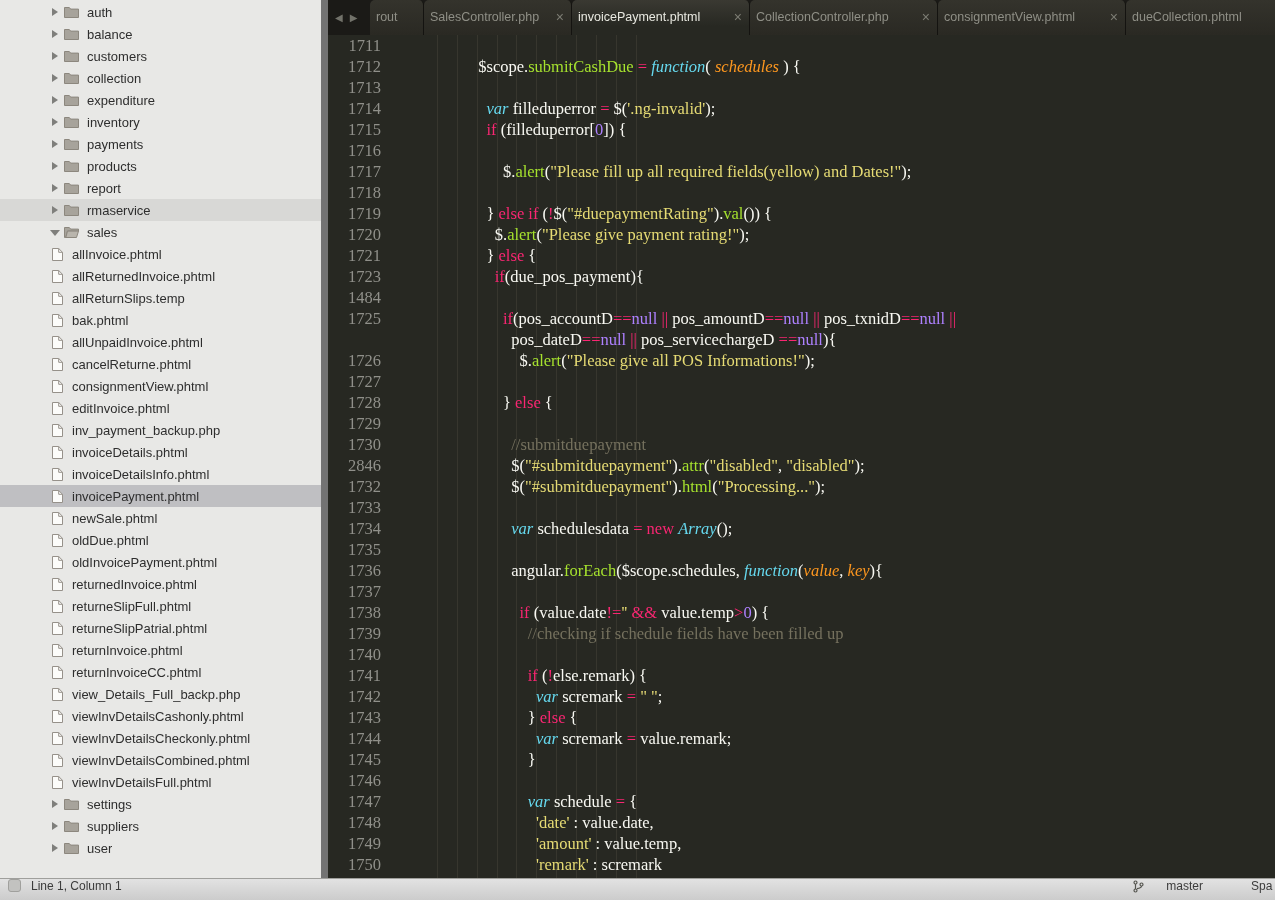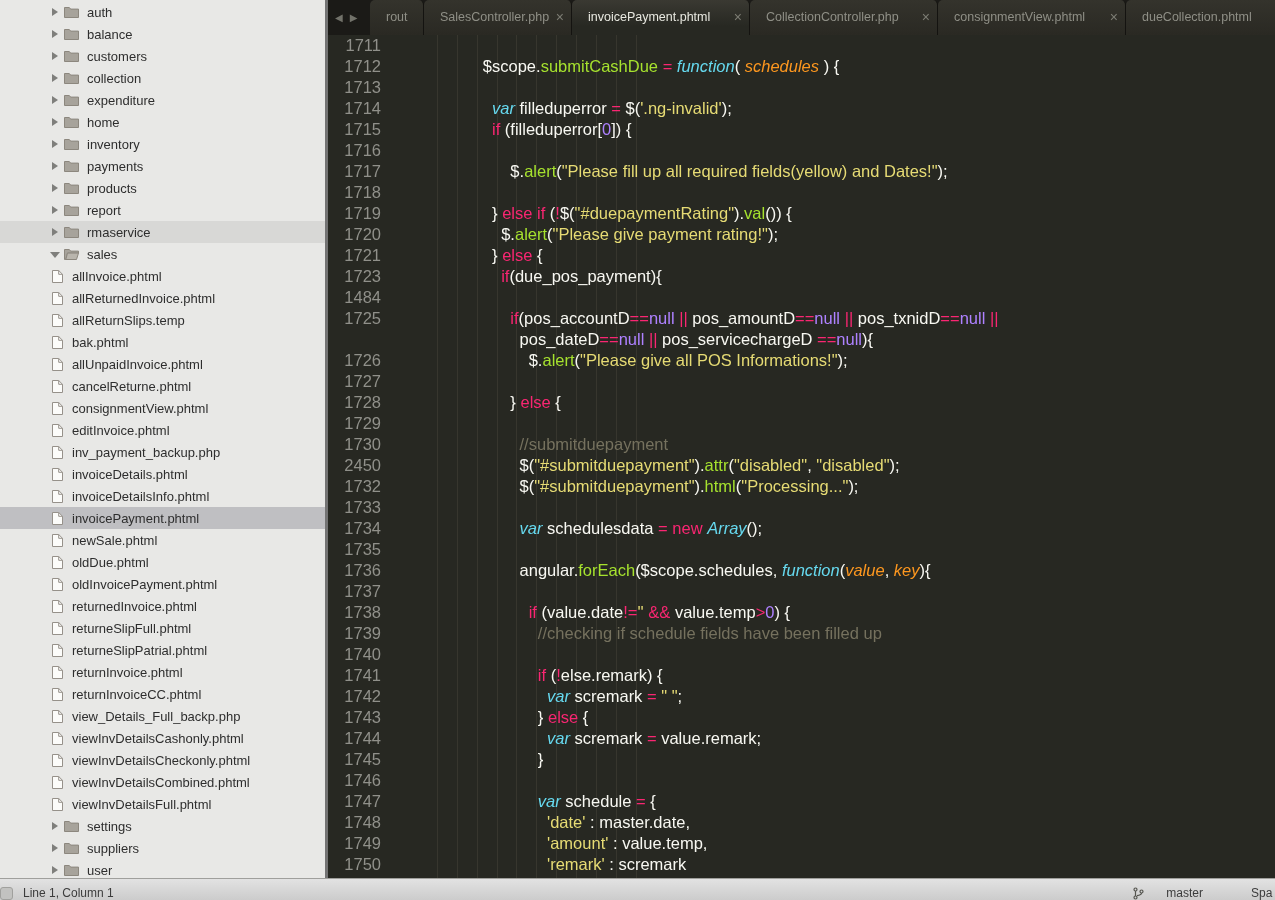--- a/index.html
+++ b/index.html
@@ -2,69 +2,69 @@
 <html style="--editor-bg: #272822; --gutter-fg: #90908a; --sidebar-bg: #e8e8e6; --tok-pl: #f8f8f2; --tok-kw: #f92672; --tok-st: #e6db74; --tok-cn: #ae81ff; --tok-fn: #a6e22e; --tok-cm: #75715e; --tok-ty: #66d9ef; --tok-pa: #fd971f; --sel-bg: #bfbfc2; --hl-bg: #d8d8d6;"><head>
 <meta charset="utf-8">
 <style>
   *{box-sizing:border-box;margin:0;padding:0}
   html,body{width:1275px;height:900px;overflow:hidden}
   body{font-family:"Liberation Sans","DejaVu Sans",sans-serif;background:#272822}
   .app{display:flex;flex-direction:column;width:1275px;height:900px}
   .main{display:flex;flex:1;min-height:0}
 
   
-  .sidebar{flex:0 0 328px;width:328px;background:var(--sidebar-bg,#e8e8e6);overflow:hidden;padding-top:1px;border-right:3px solid #737373}
+  .sidebar{flex:0 0 328px;width:328px;background:var(--sidebar-bg,#e8e8e6);overflow:hidden;padding-top:1px;border-right:7px solid #737373}
   .item{height:22px;display:flex;align-items:center;font-size:13px;color:#2e2e2e;white-space:nowrap;cursor:default}
   .item.d1{padding-left:48px}
   .item.d2{padding-left:52px}
   .item.hl{background:var(--hl-bg,#d8d8d6)}
   .item.sel{background:var(--sel-bg,#bfbfc2)}
   .twisty{flex:0 0 16px;width:16px;height:22px;position:relative}
   .twisty::after{content:'';position:absolute;left:4px;top:7px;border-left:6px solid #7f7f7c;border-top:4px solid transparent;border-bottom:4px solid transparent}
   .twisty.open::after{left:2px;top:9px;border-left:5px solid transparent;border-right:5px solid transparent;border-top:6px solid #7f7f7c;border-bottom:none}
   .icon{display:flex;align-items:center;margin-right:8px}
   .item.d2 .icon{margin-right:9px}
   .label{overflow:hidden;text-overflow:ellipsis}
 
   
   .editor-pane{flex:1;display:flex;flex-direction:column;min-width:0;background:var(--editor-bg,#272822)}
 
   
   .tab-bar{flex:0 0 35px;height:35px;background:#1b1a17;display:flex;overflow:hidden}
   .nav-arrows{flex:0 0 42px;display:flex;align-items:center;gap:7px;padding-left:7px;color:#72726a;font-size:10px}
   .nav-arrows span{cursor:pointer}
   .tabs{display:flex;flex:1;height:35px;overflow:hidden}
-  .tab{position:relative;height:35px;line-height:35px;flex:0 0 auto;background:linear-gradient(#34332c,#2a2923);border-right:1px solid #141310;border-radius:5px 5px 0 0;color:#8f8f86;font-size:12.5px;padding:0 24px 0 16px;overflow:hidden;white-space:nowrap;cursor:default}
+  .tab{position:relative;height:35px;line-height:35px;flex:0 0 auto;background:linear-gradient(#34332c,#2a2923);border-right:1px solid #141310;border-radius:5px 5px 0 0;color:#8f8f86;font-size:12.5px;padding:0 24px 0 6px;overflow:hidden;white-space:nowrap;cursor:default}
   .tab.active{background:linear-gradient(#3a3932,#272822 75%);color:#e8e8e0}
   .tab-close{position:absolute;right:7px;top:0;font-size:14px;color:#7d7d74;cursor:pointer}
   .tabs .tab:nth-child(1){flex-basis:54px;padding-right:4px}
   .tabs .tab:nth-child(2){flex-basis:148px}
   .tabs .tab:nth-child(3){flex-basis:178px}
   .tabs .tab:nth-child(4){flex-basis:188px}
   .tabs .tab:nth-child(5){flex-basis:188px}
   .tabs .tab:nth-child(6){flex-basis:200px}
 
   
-  .code-wrap{flex:1;position:relative;overflow:hidden;font-family:Liberation Sans, sans-serif;font-size:16.5px}
+  .code-wrap{flex:1;position:relative;overflow:hidden;font-family:Liberation Serif, serif;font-size:16.5px}
   .indent-guides{position:absolute;left:109px;top:0;bottom:0;width:200px;background:repeating-linear-gradient(to right,#37362e 0,#37362e 1px,transparent 1px,transparent 19.87px);pointer-events:none}
   .code-row{display:flex;height:21px;line-height:21px;position:relative}
   .code-row:first-child{margin-top:-16px}
   .gutter{flex:0 0 62px;text-align:right;padding-right:9px;color:var(--gutter-fg,#90908a)}
   .code-text{white-space:pre;padding-left:47px;color:var(--tok-pl,#f8f8f2)}
   .tok-pl{color:var(--tok-pl,#f8f8f2)}
   .tok-kw{color:var(--tok-kw,#f92672)}
   .tok-st{color:var(--tok-st,#e6db74)}
   .tok-cn{color:var(--tok-cn,#ae81ff)}
   .tok-fn{color:var(--tok-fn,#a6e22e)}
   .tok-cm{color:var(--tok-cm,#75715e)}
   .tok-ty{color:var(--tok-ty,#66d9ef);font-style:italic}
   .tok-pa{color:var(--tok-pa,#fd971f);font-style:italic}
 
   
-  .status-bar{flex:0 0 22px;height:22px;background:linear-gradient(#e2e2e2,#cccccc);border-top:1px solid #9f9f9c;display:flex;align-items:flex-end;font-size:12px;color:#3c3c3c;}
+  .status-bar{flex:0 0 22px;height:22px;background:linear-gradient(#e2e2e2,#cccccc);border-top:1px solid #9f9f9c;display:flex;align-items:flex-start;font-size:12px;color:#3c3c3c;padding-left:8px}
   .status-icon{width:13px;height:13px;border-radius:3px;background:#c2c2c0;border:1px solid #a0a09d;margin-right:10px}
   .spacer{flex:1}
   .branch{display:flex;align-items:center;gap:22px;margin-right:48px;cursor:pointer}
   .status-right{flex:0 0 24px;overflow:hidden;white-space:nowrap;cursor:pointer}
 </style>
 </head>
 <body>
 
 <div class="app">
   <div class="main">
@@ -115,29 +115,20 @@
           </span>
           <span class="label">expenditure</span>
         </div>
         <div class="item d1">
           <span class="twisty"></span>
           <span class="icon">
             <svg width="15" height="12" viewBox="0 0 15 12">
               <path d="M.5 1.5h4.8l1.4 1.6h7.8v8.4H.5z" fill="#a7a39b" stroke="#8c877e"></path>
             </svg>
           </span>
-          <span class="label">home</span>
-        </div>
-        <div class="item d1">
-          <span class="twisty"></span>
-          <span class="icon">
-            <svg width="15" height="12" viewBox="0 0 15 12">
-              <path d="M.5 1.5h4.8l1.4 1.6h7.8v8.4H.5z" fill="#a7a39b" stroke="#8c877e"></path>
-            </svg>
-          </span>
           <span class="label">inventory</span>
         </div>
         <div class="item d1">
           <span class="twisty"></span>
           <span class="icon">
             <svg width="15" height="12" viewBox="0 0 15 12">
               <path d="M.5 1.5h4.8l1.4 1.6h7.8v8.4H.5z" fill="#a7a39b" stroke="#8c877e"></path>
             </svg>
           </span>
           <span class="label">payments</span>
@@ -524,21 +515,21 @@
           </div>
           <div class="code-row">
             <span class="gutter">1729</span>
             <span class="code-text"><span></span></span>
           </div>
           <div class="code-row">
             <span class="gutter">1730</span>
             <span class="code-text"><span>                  </span><span class="tok-cm">//submitduepayment</span></span>
           </div>
           <div class="code-row">
-            <span class="gutter">2450</span>
+            <span class="gutter">2846</span>
             <span class="code-text"><span>                  </span><span class="tok-pl">$(</span><span class="tok-st">"#submitduepayment"</span><span class="tok-pl">).</span><span class="tok-fn">attr</span><span class="tok-pl">(</span><span class="tok-st">"disabled"</span><span class="tok-pl">, </span><span class="tok-st">"disabled"</span><span class="tok-pl">);</span></span>
           </div>
           <div class="code-row">
             <span class="gutter">1732</span>
             <span class="code-text"><span>                  </span><span class="tok-pl">$(</span><span class="tok-st">"#submitduepayment"</span><span class="tok-pl">).</span><span class="tok-fn">html</span><span class="tok-pl">(</span><span class="tok-st">"Processing..."</span><span class="tok-pl">);</span></span>
           </div>
           <div class="code-row">
             <span class="gutter">1733</span>
             <span class="code-text"><span></span></span>
           </div>
@@ -593,21 +584,21 @@
           <div class="code-row">
             <span class="gutter">1746</span>
             <span class="code-text"><span></span></span>
           </div>
           <div class="code-row">
             <span class="gutter">1747</span>
             <span class="code-text"><span>                      </span><span class="tok-ty">var</span><span class="tok-pl"> schedule </span><span class="tok-kw">=</span><span class="tok-pl"> {</span></span>
           </div>
           <div class="code-row">
             <span class="gutter">1748</span>
-            <span class="code-text"><span>                        </span><span class="tok-st">'date'</span><span class="tok-pl"> : master.date,</span></span>
+            <span class="code-text"><span>                        </span><span class="tok-st">'date'</span><span class="tok-pl"> : value.date,</span></span>
           </div>
           <div class="code-row">
             <span class="gutter">1749</span>
             <span class="code-text"><span>                        </span><span class="tok-st">'amount'</span><span class="tok-pl"> : value.temp,</span></span>
           </div>
           <div class="code-row">
             <span class="gutter">1750</span>
             <span class="code-text"><span>                        </span><span class="tok-st">'remark'</span><span class="tok-pl"> : scremark</span></span>
           </div>
         </div>

